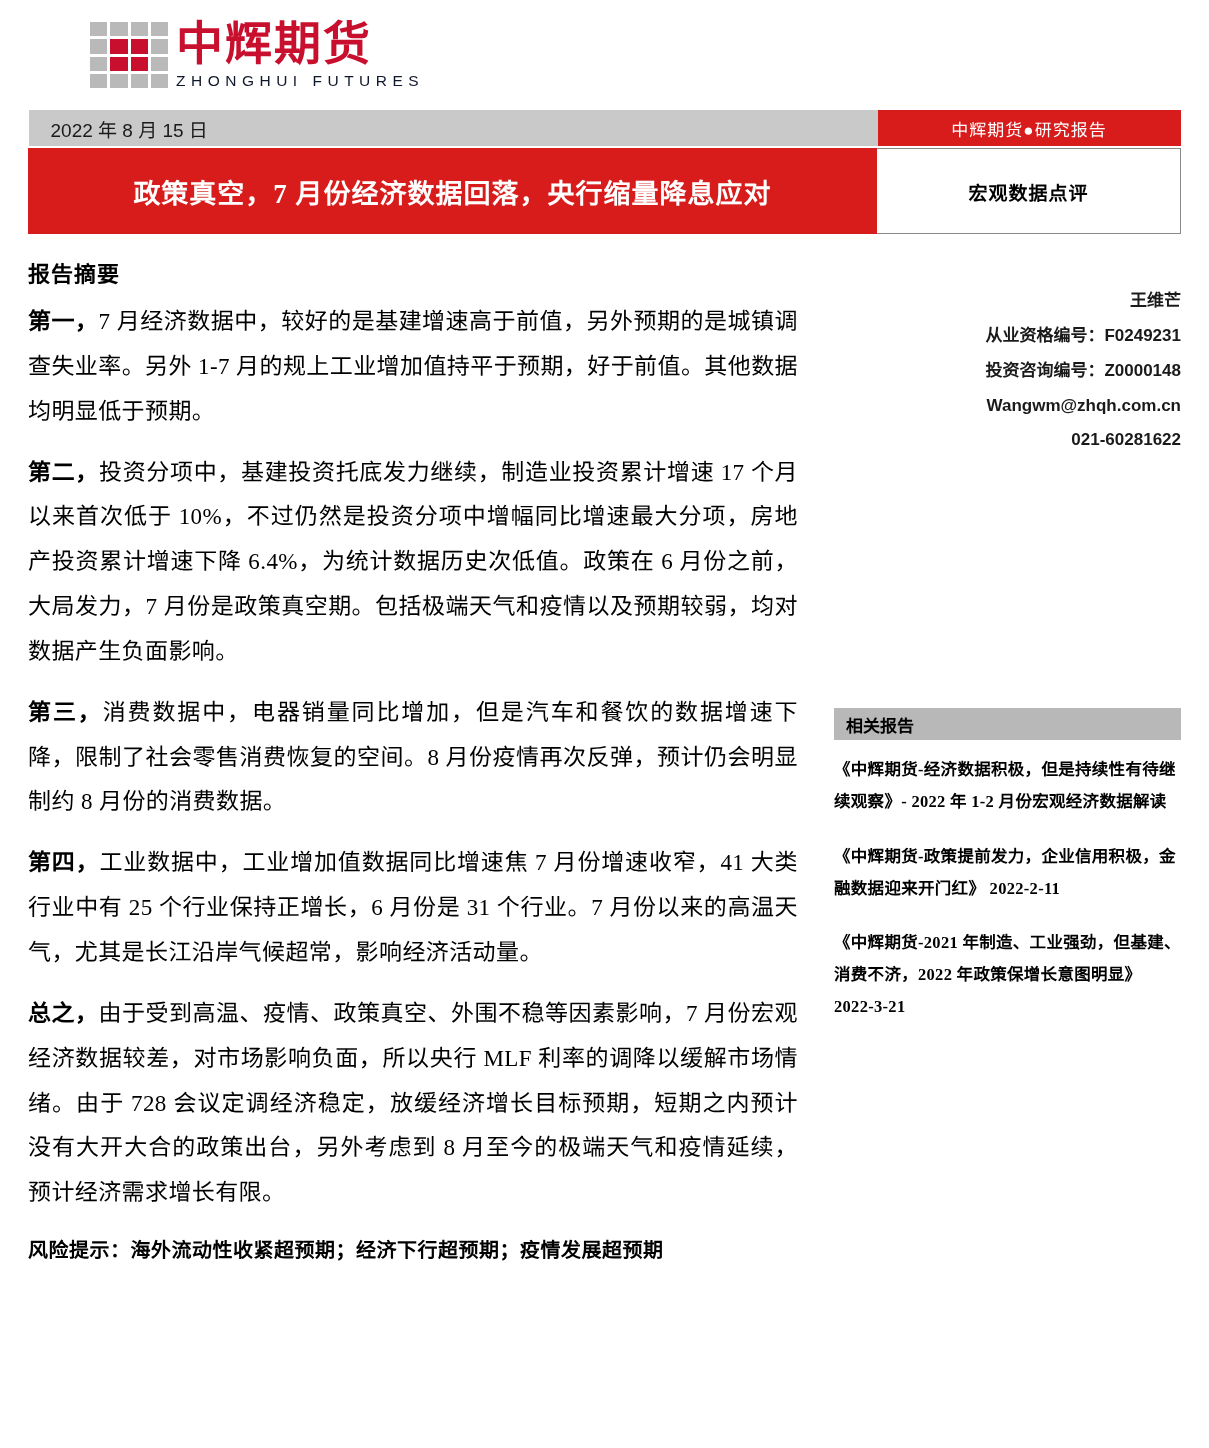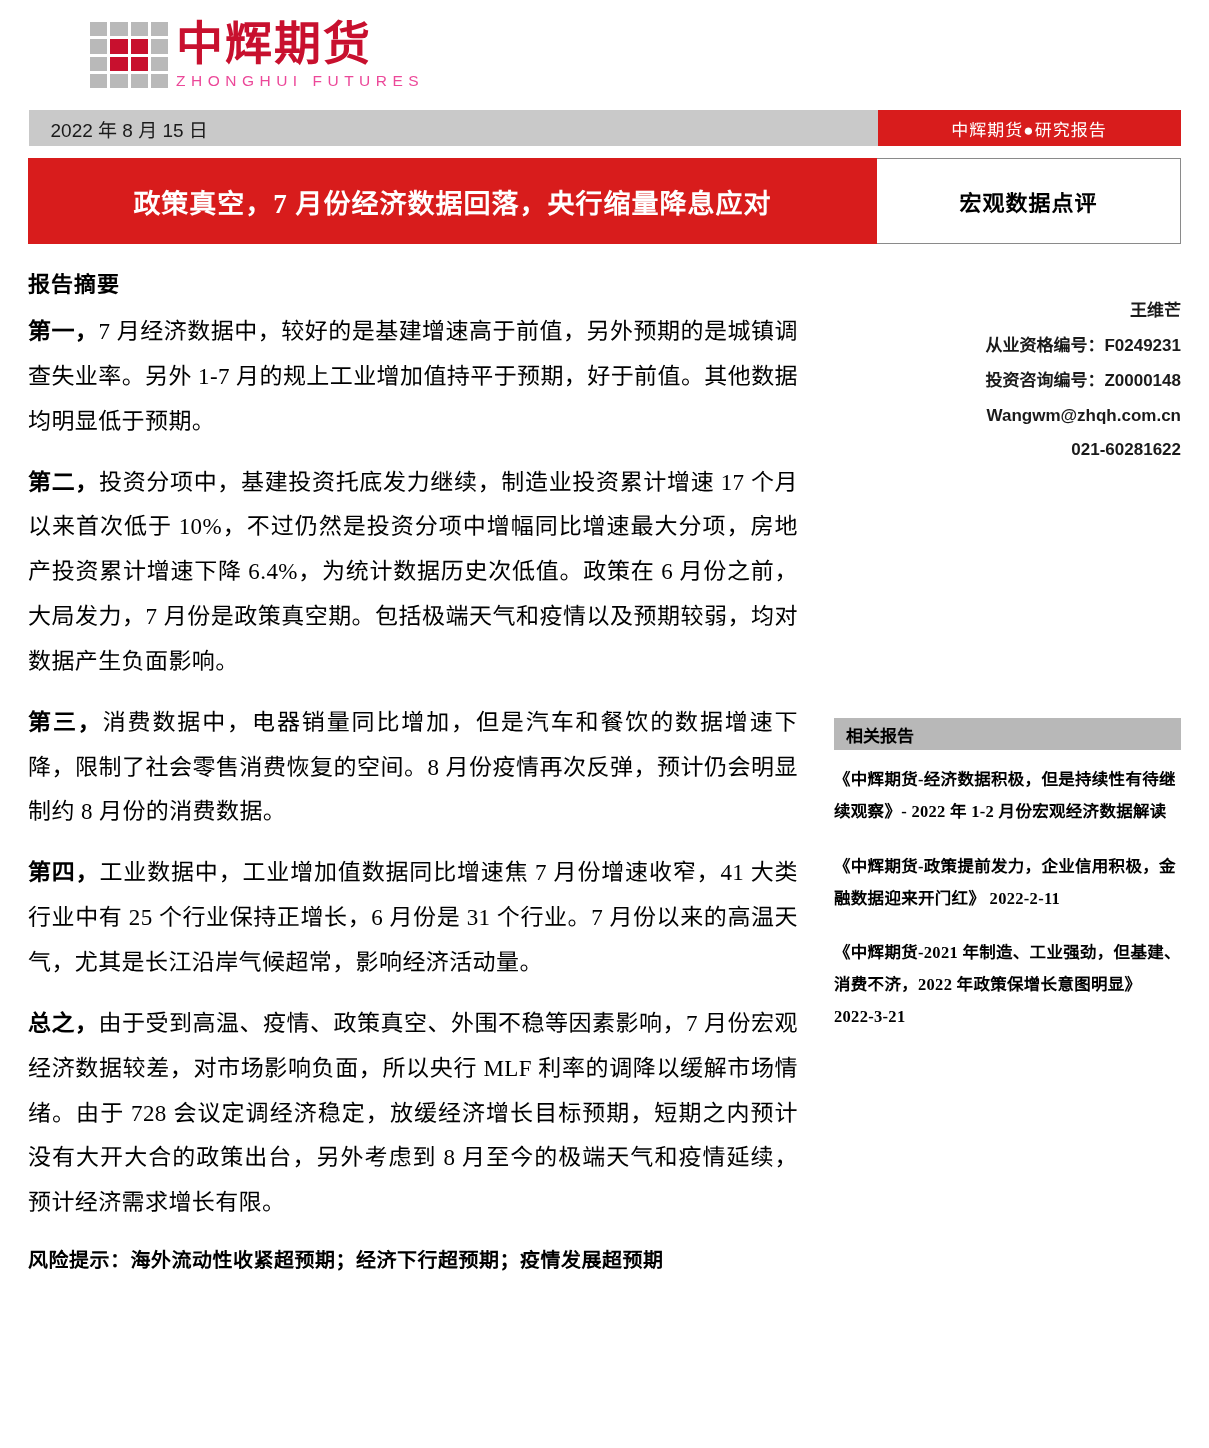--- a/index.html
+++ b/index.html
@@ -52,21 +52,21 @@
     font-weight: bold;
     font-size: 47px;
     letter-spacing: 2px;
     color: #c8102e;
     line-height: 1.05;
   }
   .logo-en {
     font-family: "Liberation Sans", sans-serif;
     font-size: 15.5px;
     letter-spacing: 5.5px;
-    color: #ec4899;
+    color: #0f172a;
     margin-top: 3px;
   }
 
   
   .header-band {
     display: flex;
     width: 1152px;
     margin: 0 auto;
     height: 36px;
   }
@@ -89,21 +89,21 @@
     align-items: center;
     justify-content: center;
     font-size: 17px;
     letter-spacing: 1px;
   }
 
   
   .title-band {
     display: flex;
     width: 1153px;
-    margin: 12px auto;
+    margin: 2px auto;
     height: 86px;
     justify-content: center;
   }
   .title-left {
     flex: 0 0 849px;
     background: #d81c1c;
     color: #ffffff;
     display: flex;
     align-items: center;
     justify-content: center;
@@ -116,21 +116,21 @@
   }
   .title-right {
     flex: 1;
     background: #ffffff;
     border: 1px solid #8a8a8a;
     border-left: none;
     box-sizing: border-box;
     display: flex;
     align-items: center;
     justify-content: center;
-    font-size: 22px;
+    font-size: 19px;
     font-weight: bold;
     letter-spacing: 1px;
   }
 
   
   .body-wrap {
     display: flex;
     width: 1153px;
     margin: 0 auto;
     margin-top: 16px;

